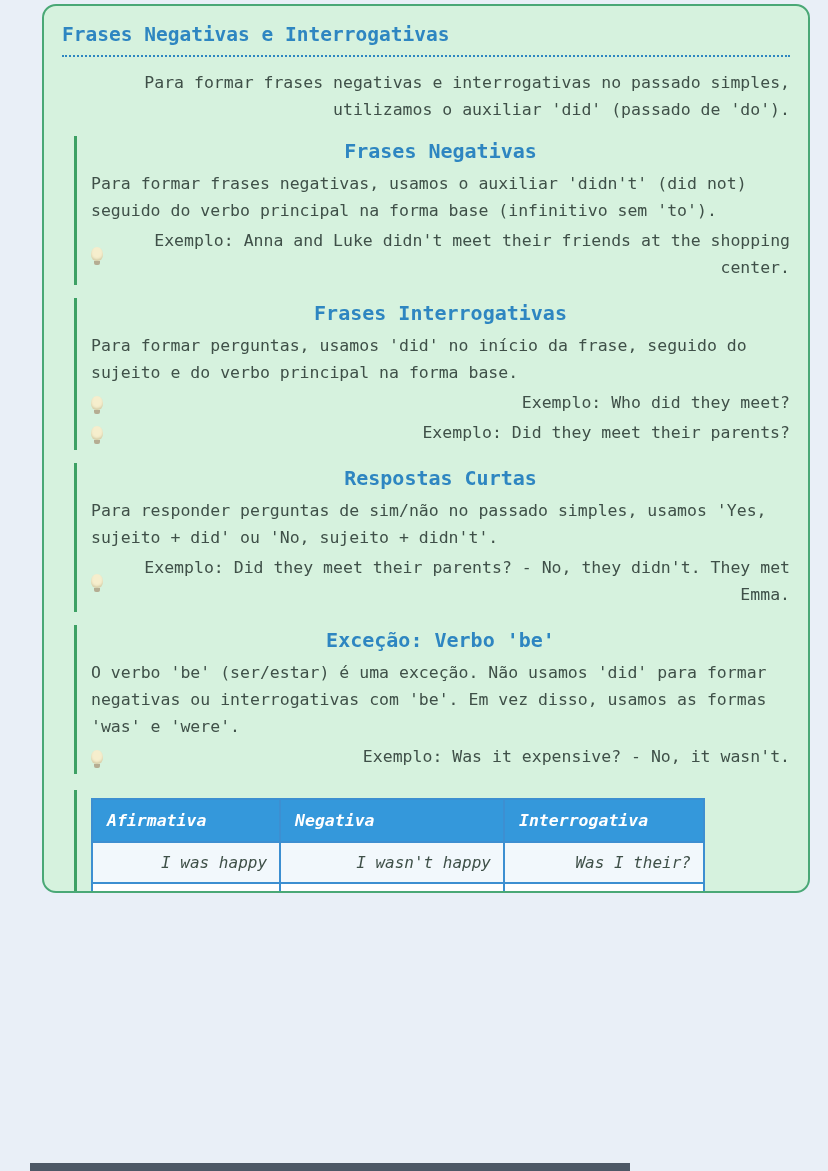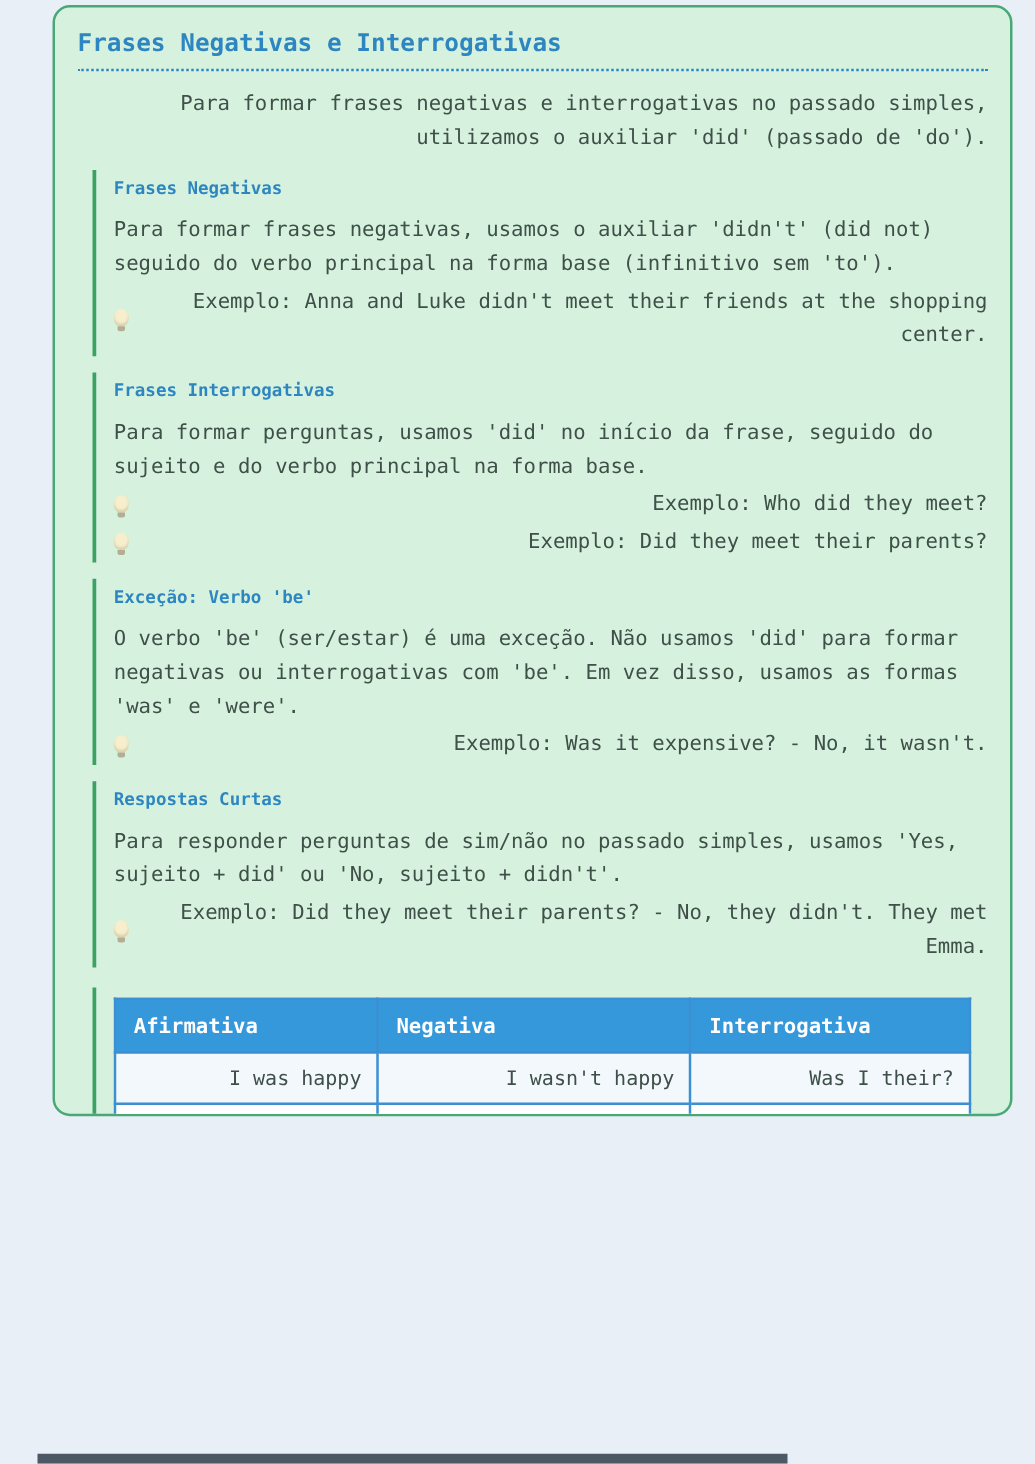--- a/index.html
+++ b/index.html
@@ -32,22 +32,23 @@
     font-size:16.5px; line-height:27px;text-align:right;
   }
   .section {
     margin:13px 0 0 12px;
     border-left:3px solid #3da164;
     padding:2px 0 4px 14px;
   }
   .section-heading {
     margin:2px 0 0 0;
     color:#2e86c1;
-    font-size:14px; font-weight:bold;
+    font-size:20px; font-weight:bold;
     line-height:23px;
+    text-align:center;
   }
   .section-body {
     margin:7px 0 0 0;
     color:#3f5048;
     font-size:16.5px; line-height:27px;
   }
   .example {
     display:flex;
     margin:3px 0 0 0;
     color:#3f5048;
@@ -72,22 +73,23 @@
     border-radius:0 0 2px 2px;
   }
   .example-text { flex:1; }
   .table-block {
     margin:16px 0 0 12px;
     border-left:3px solid #3da164;
     padding:8px 0 6px 14px;
   }
   table.be-table {
     border-collapse:collapse;
-    width:686px;
+    width:614px;
     background:#ffffff;
+    font-style:italic;
   }
   table.be-table th {
     background:#3498db;
     color:#ffffff;
     font-size:16.5px; font-weight:bold;
     text-align:left;
     padding:11px 14px;
     border:2px solid #3d8fd1;
   }
   table.be-table td {
@@ -134,37 +136,37 @@
           <span class="example-text">Exemplo: Who did they meet?</span>
         </div>
         <div class="example">
           <span class="bulb-col">
             <span class="bulb"></span>
           </span>
           <span class="example-text">Exemplo: Did they meet their parents?</span>
         </div>
       </div>
       <div class="section">
+        <h3 class="section-heading">Respostas Curtas</h3>
+        <p class="section-body">Para responder perguntas de sim/não no passado simples, usamos 'Yes, sujeito + did' ou 'No, sujeito + didn't'.</p>
+        <div class="example">
+          <span class="bulb-col">
+            <span class="bulb"></span>
+          </span>
+          <span class="example-text">Exemplo: Did they meet their parents? - No, they didn't. They met Emma.</span>
+        </div>
+      </div>
+      <div class="section">
         <h3 class="section-heading">Exceção: Verbo 'be'</h3>
         <p class="section-body">O verbo 'be' (ser/estar) é uma exceção. Não usamos 'did' para formar negativas ou interrogativas com 'be'. Em vez disso, usamos as formas 'was' e 'were'.</p>
         <div class="example">
           <span class="bulb-col">
             <span class="bulb"></span>
           </span>
           <span class="example-text">Exemplo: Was it expensive? - No, it wasn't.</span>
-        </div>
-      </div>
-      <div class="section">
-        <h3 class="section-heading">Respostas Curtas</h3>
-        <p class="section-body">Para responder perguntas de sim/não no passado simples, usamos 'Yes, sujeito + did' ou 'No, sujeito + didn't'.</p>
-        <div class="example">
-          <span class="bulb-col">
-            <span class="bulb"></span>
-          </span>
-          <span class="example-text">Exemplo: Did they meet their parents? - No, they didn't. They met Emma.</span>
         </div>
       </div>
     </div>
 
   <div class="table-block">
     <table class="be-table">
       <thead>
         <tr id="table-head-row">
             <th>Afirmativa</th>
             <th>Negativa</th>

